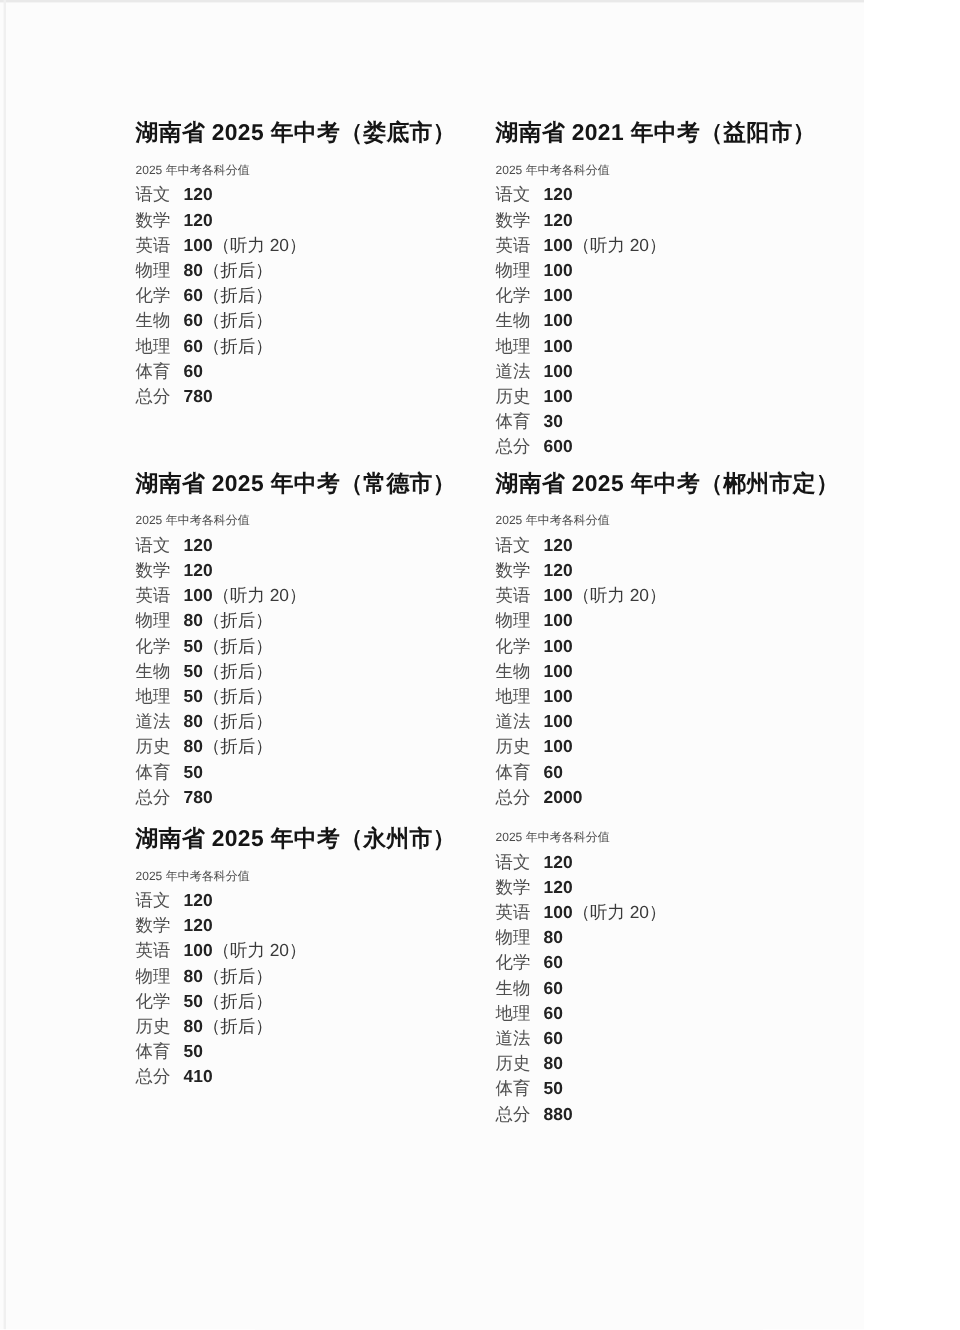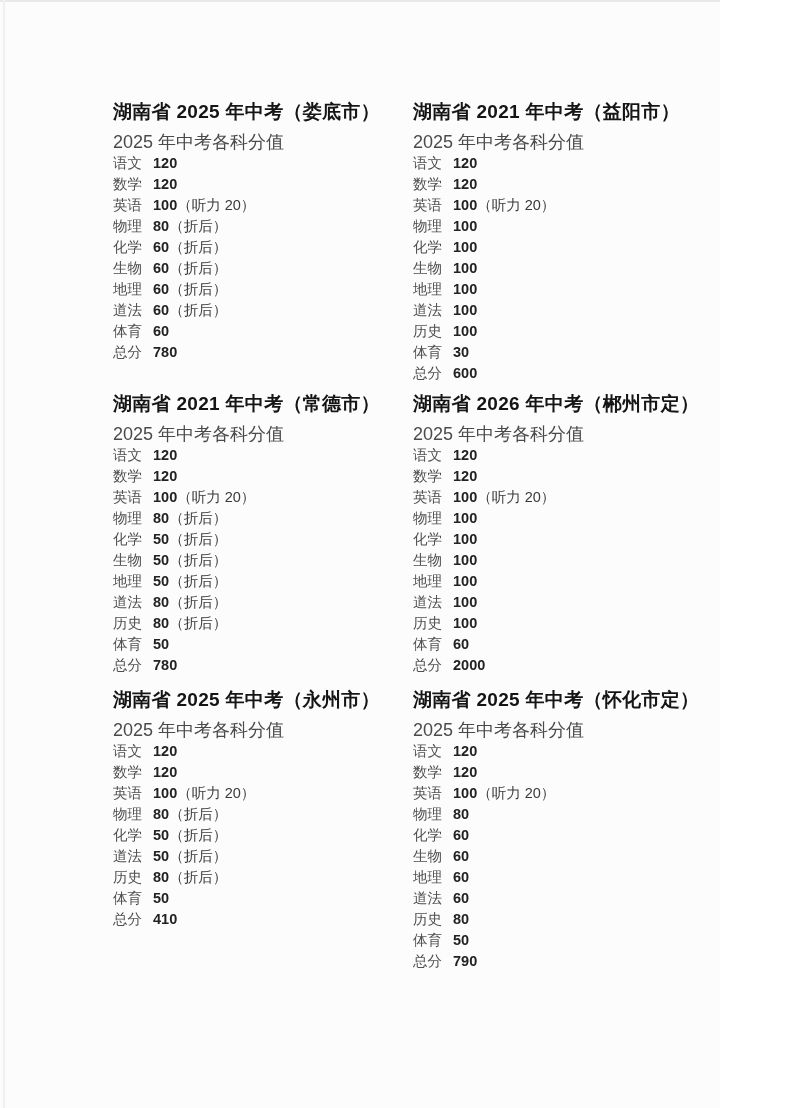--- a/index.html
+++ b/index.html
@@ -31,21 +31,21 @@
   .title {
     margin: 0 0 9px 0;
     font-size: 19px;
     line-height: 23px;
     font-weight: 700;
     color: #151515;
     letter-spacing: 0.3px;
     white-space: nowrap;
   }
   .subtitle {
-    font-size: 18px;
+    font-size: 10px;
     line-height: 21px;
     color: #4a4a4a;
     white-space: nowrap;
   }
   .row {
     font-size: 14.5px;
     line-height: 21px;
     white-space: nowrap;
   }
   .lbl { color: #4f4f4f; margin-right: 11px; }
@@ -86,23 +86,20 @@
     </div>
 
     <div class="row">
       <span class="lbl">生物</span><span class="val">60</span><span class="note">（折后）</span>
     </div>
 
     <div class="row">
       <span class="lbl">地理</span><span class="val">60</span><span class="note">（折后）</span>
     </div>
 
-    <div class="row">
-      <span class="lbl">道法</span><span class="val">60</span><span class="note">（折后）</span>
-    </div>
 
 
     <div class="row">
       <span class="lbl">体育</span><span class="val">60</span><span class="note"></span>
     </div>
 
     <div class="row">
       <span class="lbl">总分</span><span class="val">780</span><span class="note"></span>
     </div>
   </div>
@@ -152,21 +149,21 @@
       <span class="lbl">体育</span><span class="val">30</span><span class="note"></span>
     </div>
 
     <div class="row">
       <span class="lbl">总分</span><span class="val">600</span><span class="note"></span>
     </div>
   </div>
     </section>
 
     <section class="card">
-      <h2 class="title">湖南省 2021 年中考（常德市）</h2>
+      <h2 class="title">湖南省 2025 年中考（常德市）</h2>
       <div class="subtitle">2025 年中考各科分值</div>
       <div class="rows">
     <div class="row">
       <span class="lbl">语文</span><span class="val">120</span><span class="note"></span>
     </div>
 
     <div class="row">
       <span class="lbl">数学</span><span class="val">120</span><span class="note"></span>
     </div>
 
@@ -202,21 +199,21 @@
       <span class="lbl">体育</span><span class="val">50</span><span class="note"></span>
     </div>
 
     <div class="row">
       <span class="lbl">总分</span><span class="val">780</span><span class="note"></span>
     </div>
   </div>
     </section>
 
     <section class="card">
-      <h2 class="title">湖南省 2026 年中考（郴州市定）</h2>
+      <h2 class="title">湖南省 2025 年中考（郴州市定）</h2>
       <div class="subtitle">2025 年中考各科分值</div>
       <div class="rows">
     <div class="row">
       <span class="lbl">语文</span><span class="val">120</span><span class="note"></span>
     </div>
 
     <div class="row">
       <span class="lbl">数学</span><span class="val">120</span><span class="note"></span>
     </div>
 
@@ -275,40 +272,36 @@
     </div>
 
     <div class="row">
       <span class="lbl">物理</span><span class="val">80</span><span class="note">（折后）</span>
     </div>
 
     <div class="row">
       <span class="lbl">化学</span><span class="val">50</span><span class="note">（折后）</span>
     </div>
 
-    <div class="row">
-      <span class="lbl">道法</span><span class="val">50</span><span class="note">（折后）</span>
-    </div>
 
     <div class="row">
       <span class="lbl">历史</span><span class="val">80</span><span class="note">（折后）</span>
     </div>
 
     <div class="row">
       <span class="lbl">体育</span><span class="val">50</span><span class="note"></span>
     </div>
 
     <div class="row">
       <span class="lbl">总分</span><span class="val">410</span><span class="note"></span>
     </div>
   </div>
     </section>
 
     <section class="card">
-      <h2 class="title">湖南省 2025 年中考（怀化市定）</h2>
       <div class="subtitle">2025 年中考各科分值</div>
       <div class="rows">
     <div class="row">
       <span class="lbl">语文</span><span class="val">120</span><span class="note"></span>
     </div>
 
     <div class="row">
       <span class="lbl">数学</span><span class="val">120</span><span class="note"></span>
     </div>
 
@@ -338,19 +331,19 @@
 
     <div class="row">
       <span class="lbl">历史</span><span class="val">80</span><span class="note"></span>
     </div>
 
     <div class="row">
       <span class="lbl">体育</span><span class="val">50</span><span class="note"></span>
     </div>
 
     <div class="row">
-      <span class="lbl">总分</span><span class="val">790</span><span class="note"></span>
+      <span class="lbl">总分</span><span class="val">880</span><span class="note"></span>
     </div>
   </div>
     </section>
   </div>
 
 </div>
 
 </body></html>

